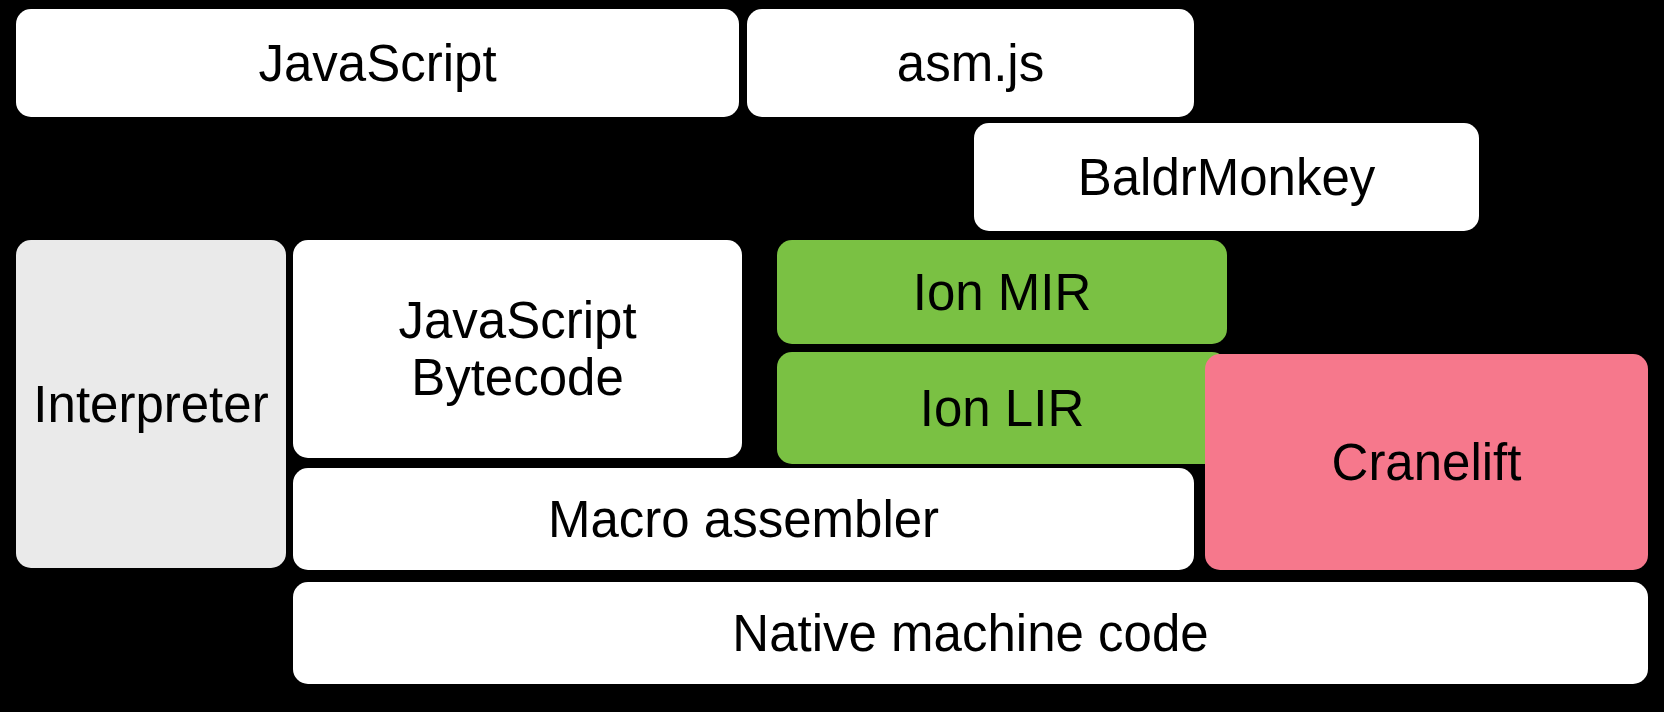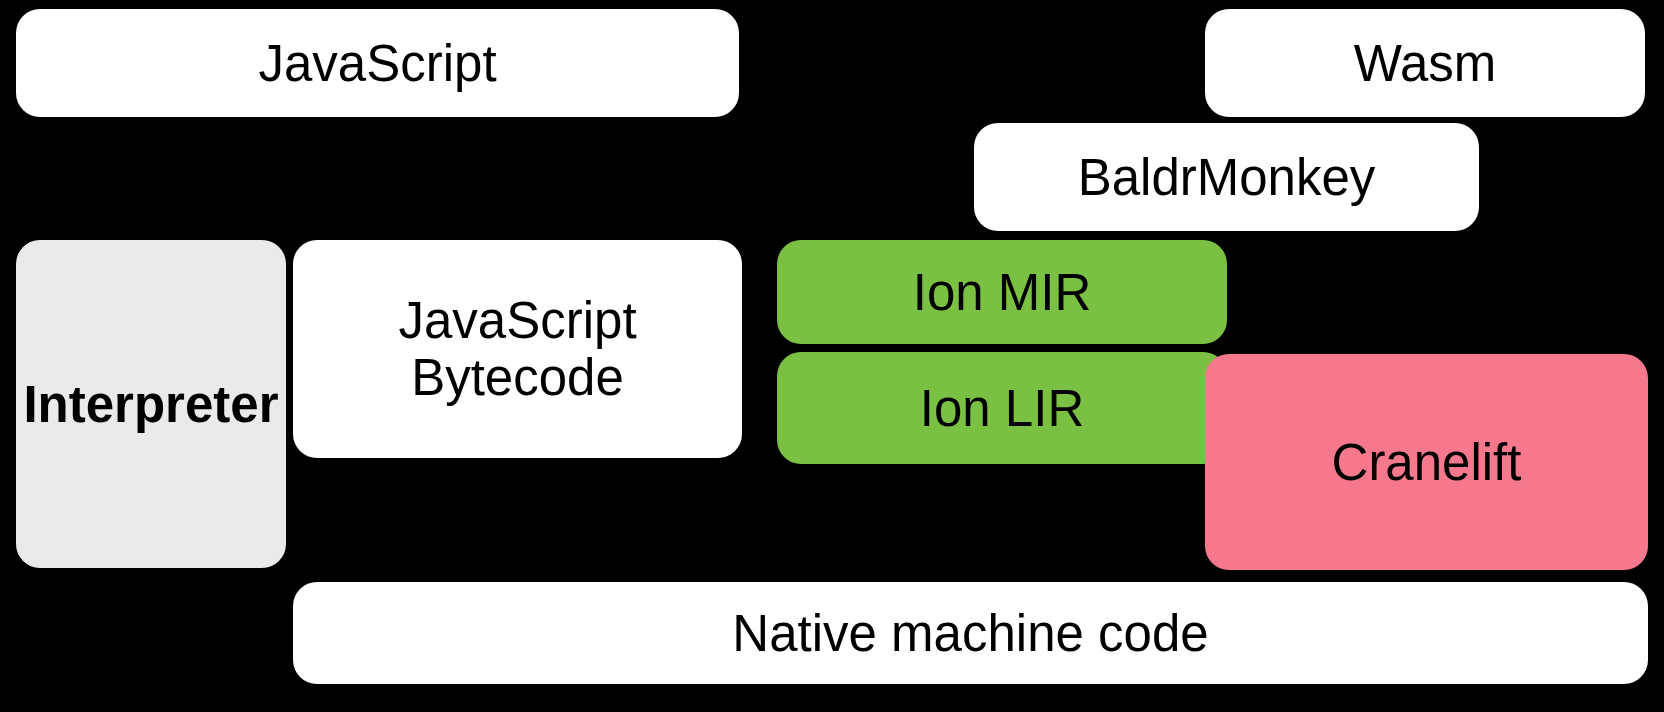--- a/index.html
+++ b/index.html
@@ -5,46 +5,46 @@
   html,body{margin:0;padding:0;background:#000;}
   .canvas{
     position:relative;
     width:1664px;height:712px;
     background:var(--background,#000);
     overflow:hidden;
     font-family:"Liberation Sans","DejaVu Sans",sans-serif;
   }
   .box{
     position:absolute;
-    border-radius:24px;
+    border-radius:15px;
     display:flex;
     align-items:center;
     justify-content:center;
     text-align:right;
     color:var(--text,#000);
     font-size:51px;
     line-height:57px;
     white-space:nowrap;
   }
   .box.stack{flex-direction:column;}
   .white{background:var(--box_white,#fff);}
-  .gray{background:var(--box_gray,#eaeaea);font-weight:bold;}
+  .gray{background:var(--box_gray,#eaeaea);}
   .green{background:var(--box_green,#7ac143);margin-left:32px;}
   .pink{background:var(--box_pink,#f6788c);}
 </style>
 </head>
 <body>
 
 <div class="canvas">
 
   <div class="box white" style="left:16px;top:9px;width:723px;height:108px">
     <span>JavaScript</span>
   </div>
-  <div class="box white" style="left:1205px;top:9px;width:440px;height:108px">
-    <span>Wasm</span>
+  <div class="box white" style="left:747px;top:9px;width:447px;height:108px">
+    <span>asm.js</span>
   </div>
 
   <div class="box white" style="left:974px;top:123px;width:505px;height:108px">
     <span>BaldrMonkey</span>
   </div>
 
   <div class="box gray" style="left:16px;top:240px;width:270px;height:328px">
     <span>Interpreter</span>
   </div>
 
@@ -58,18 +58,21 @@
   </div>
 
   <div class="box green" style="left:745px;top:352px;width:450px;height:112px">
     <span>Ion LIR</span>
   </div>
 
   <div class="box pink" style="left:1205px;top:354px;width:443px;height:216px">
     <span>Cranelift</span>
   </div>
 
+  <div class="box white" style="left:293px;top:468px;width:901px;height:102px">
+    <span>Macro assembler</span>
+  </div>
 
   <div class="box white" style="left:293px;top:582px;width:1355px;height:102px">
     <span>Native machine code</span>
   </div>
 
 </div>
 
 </body></html>

